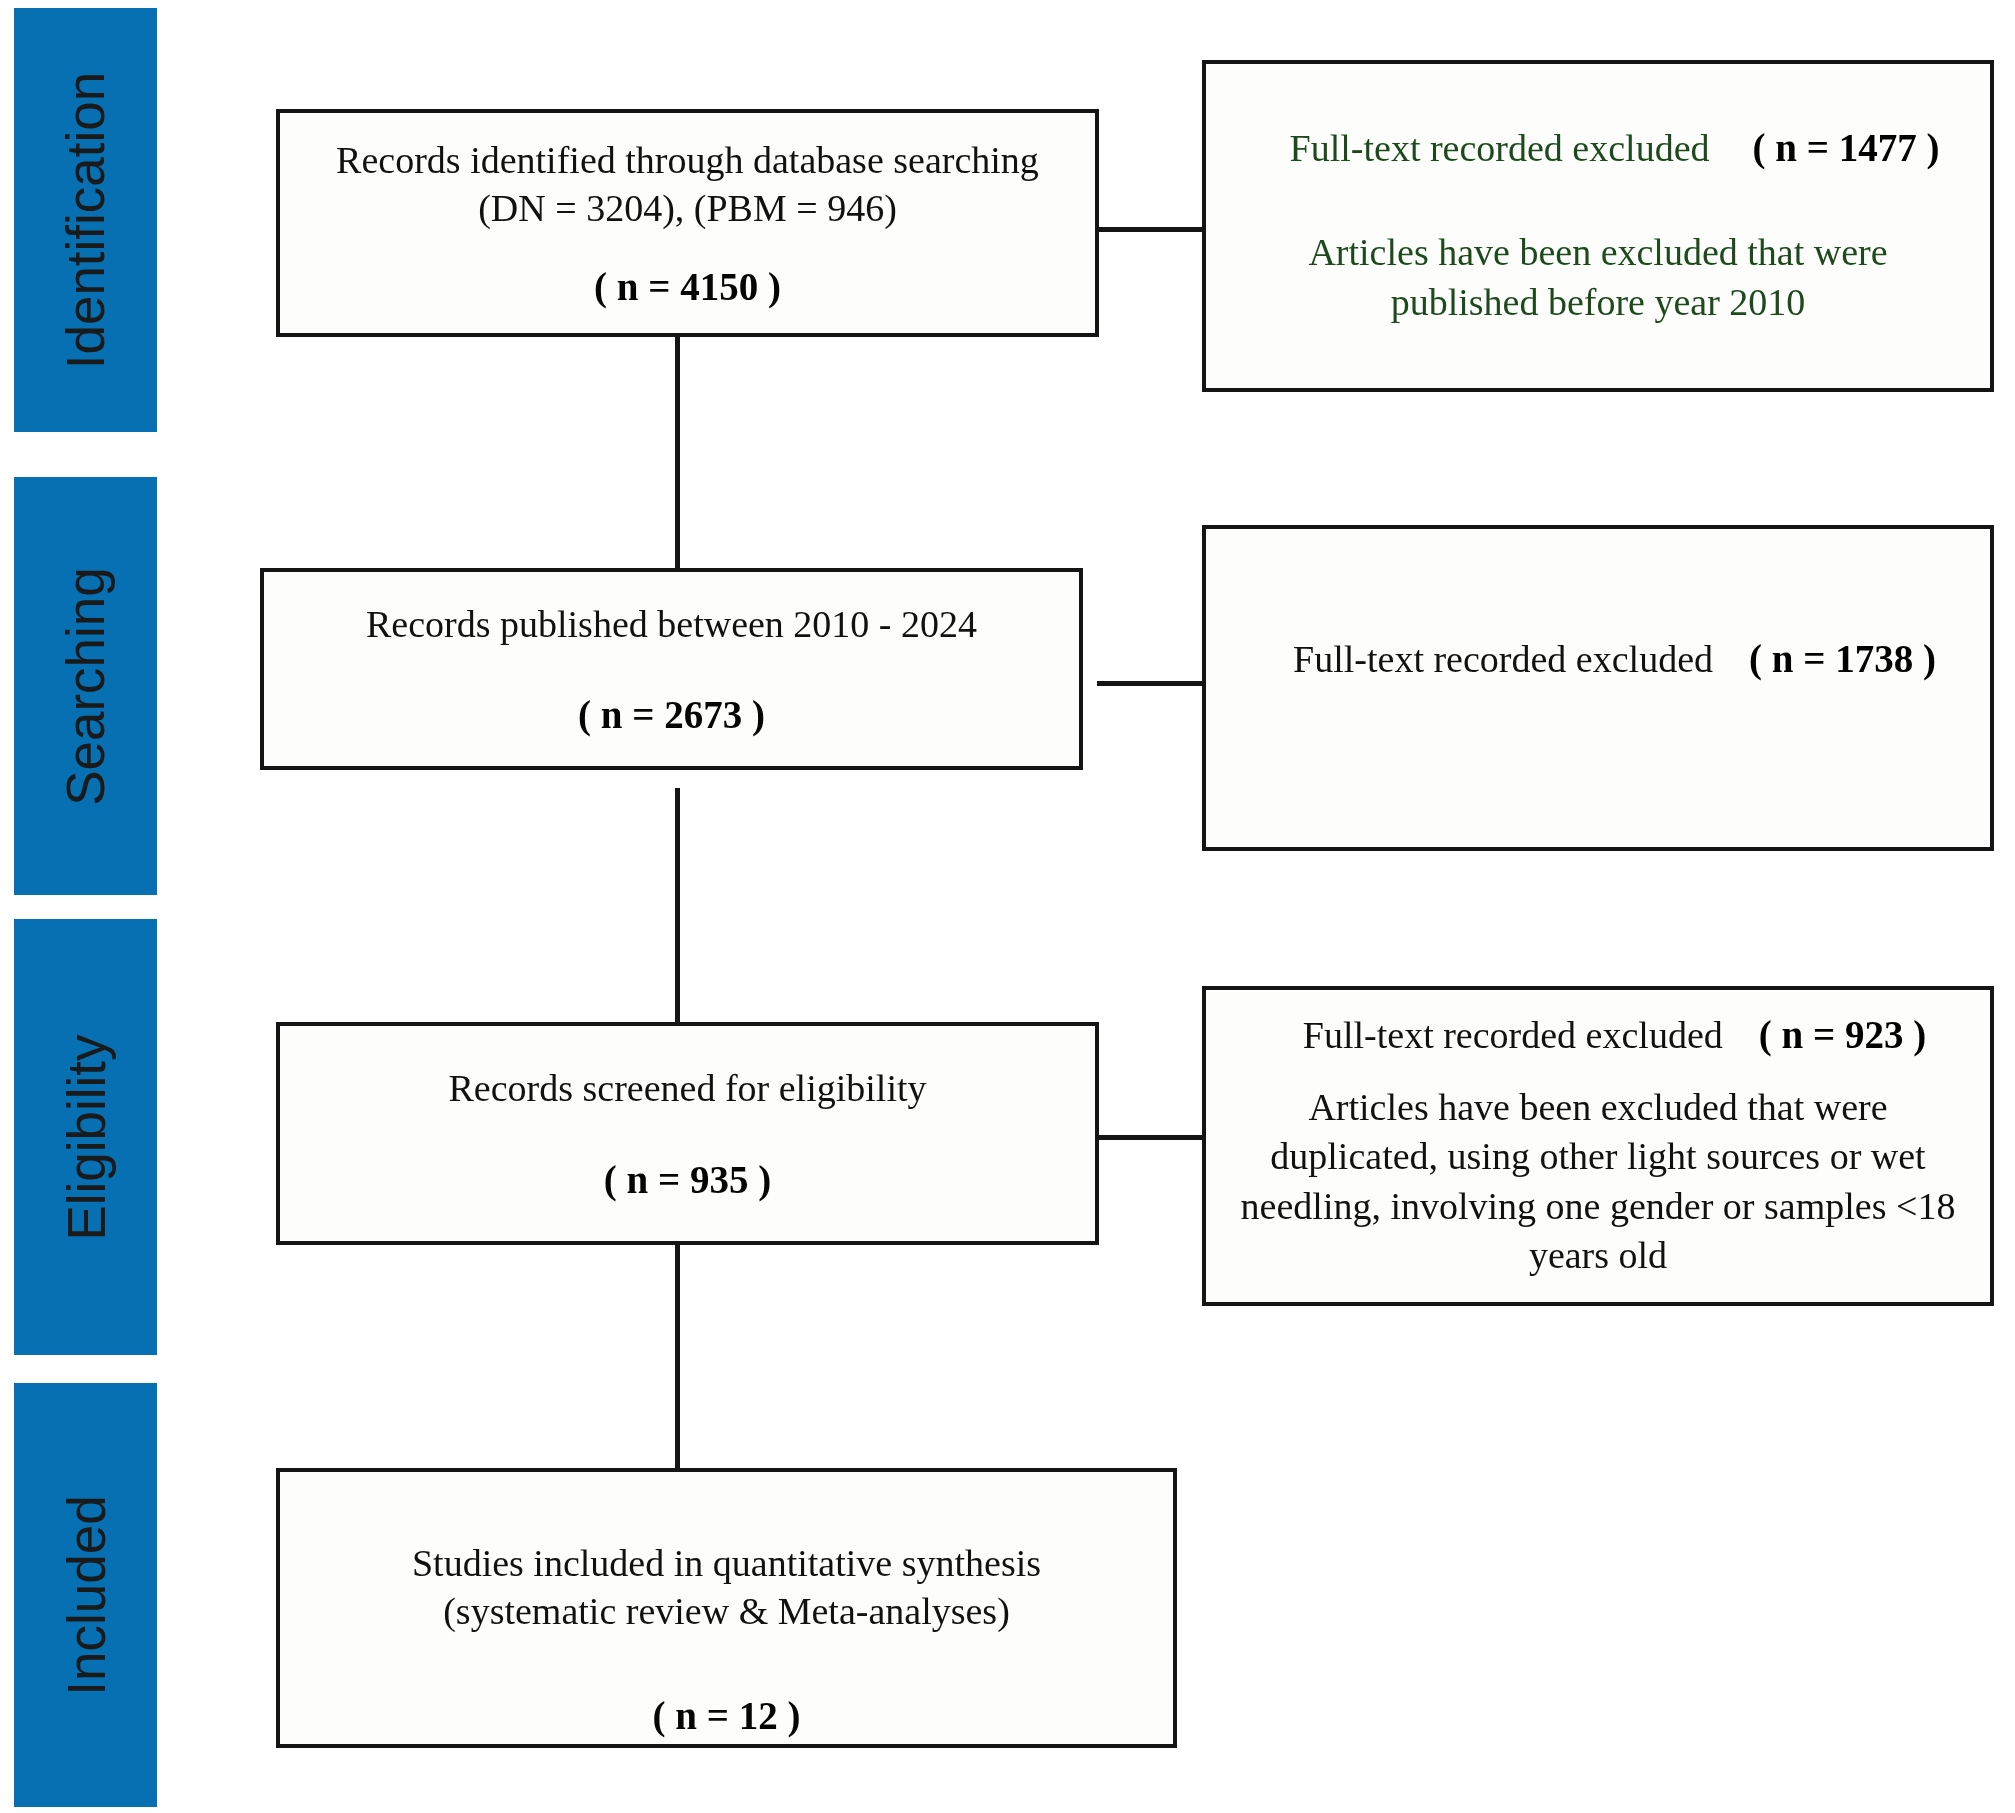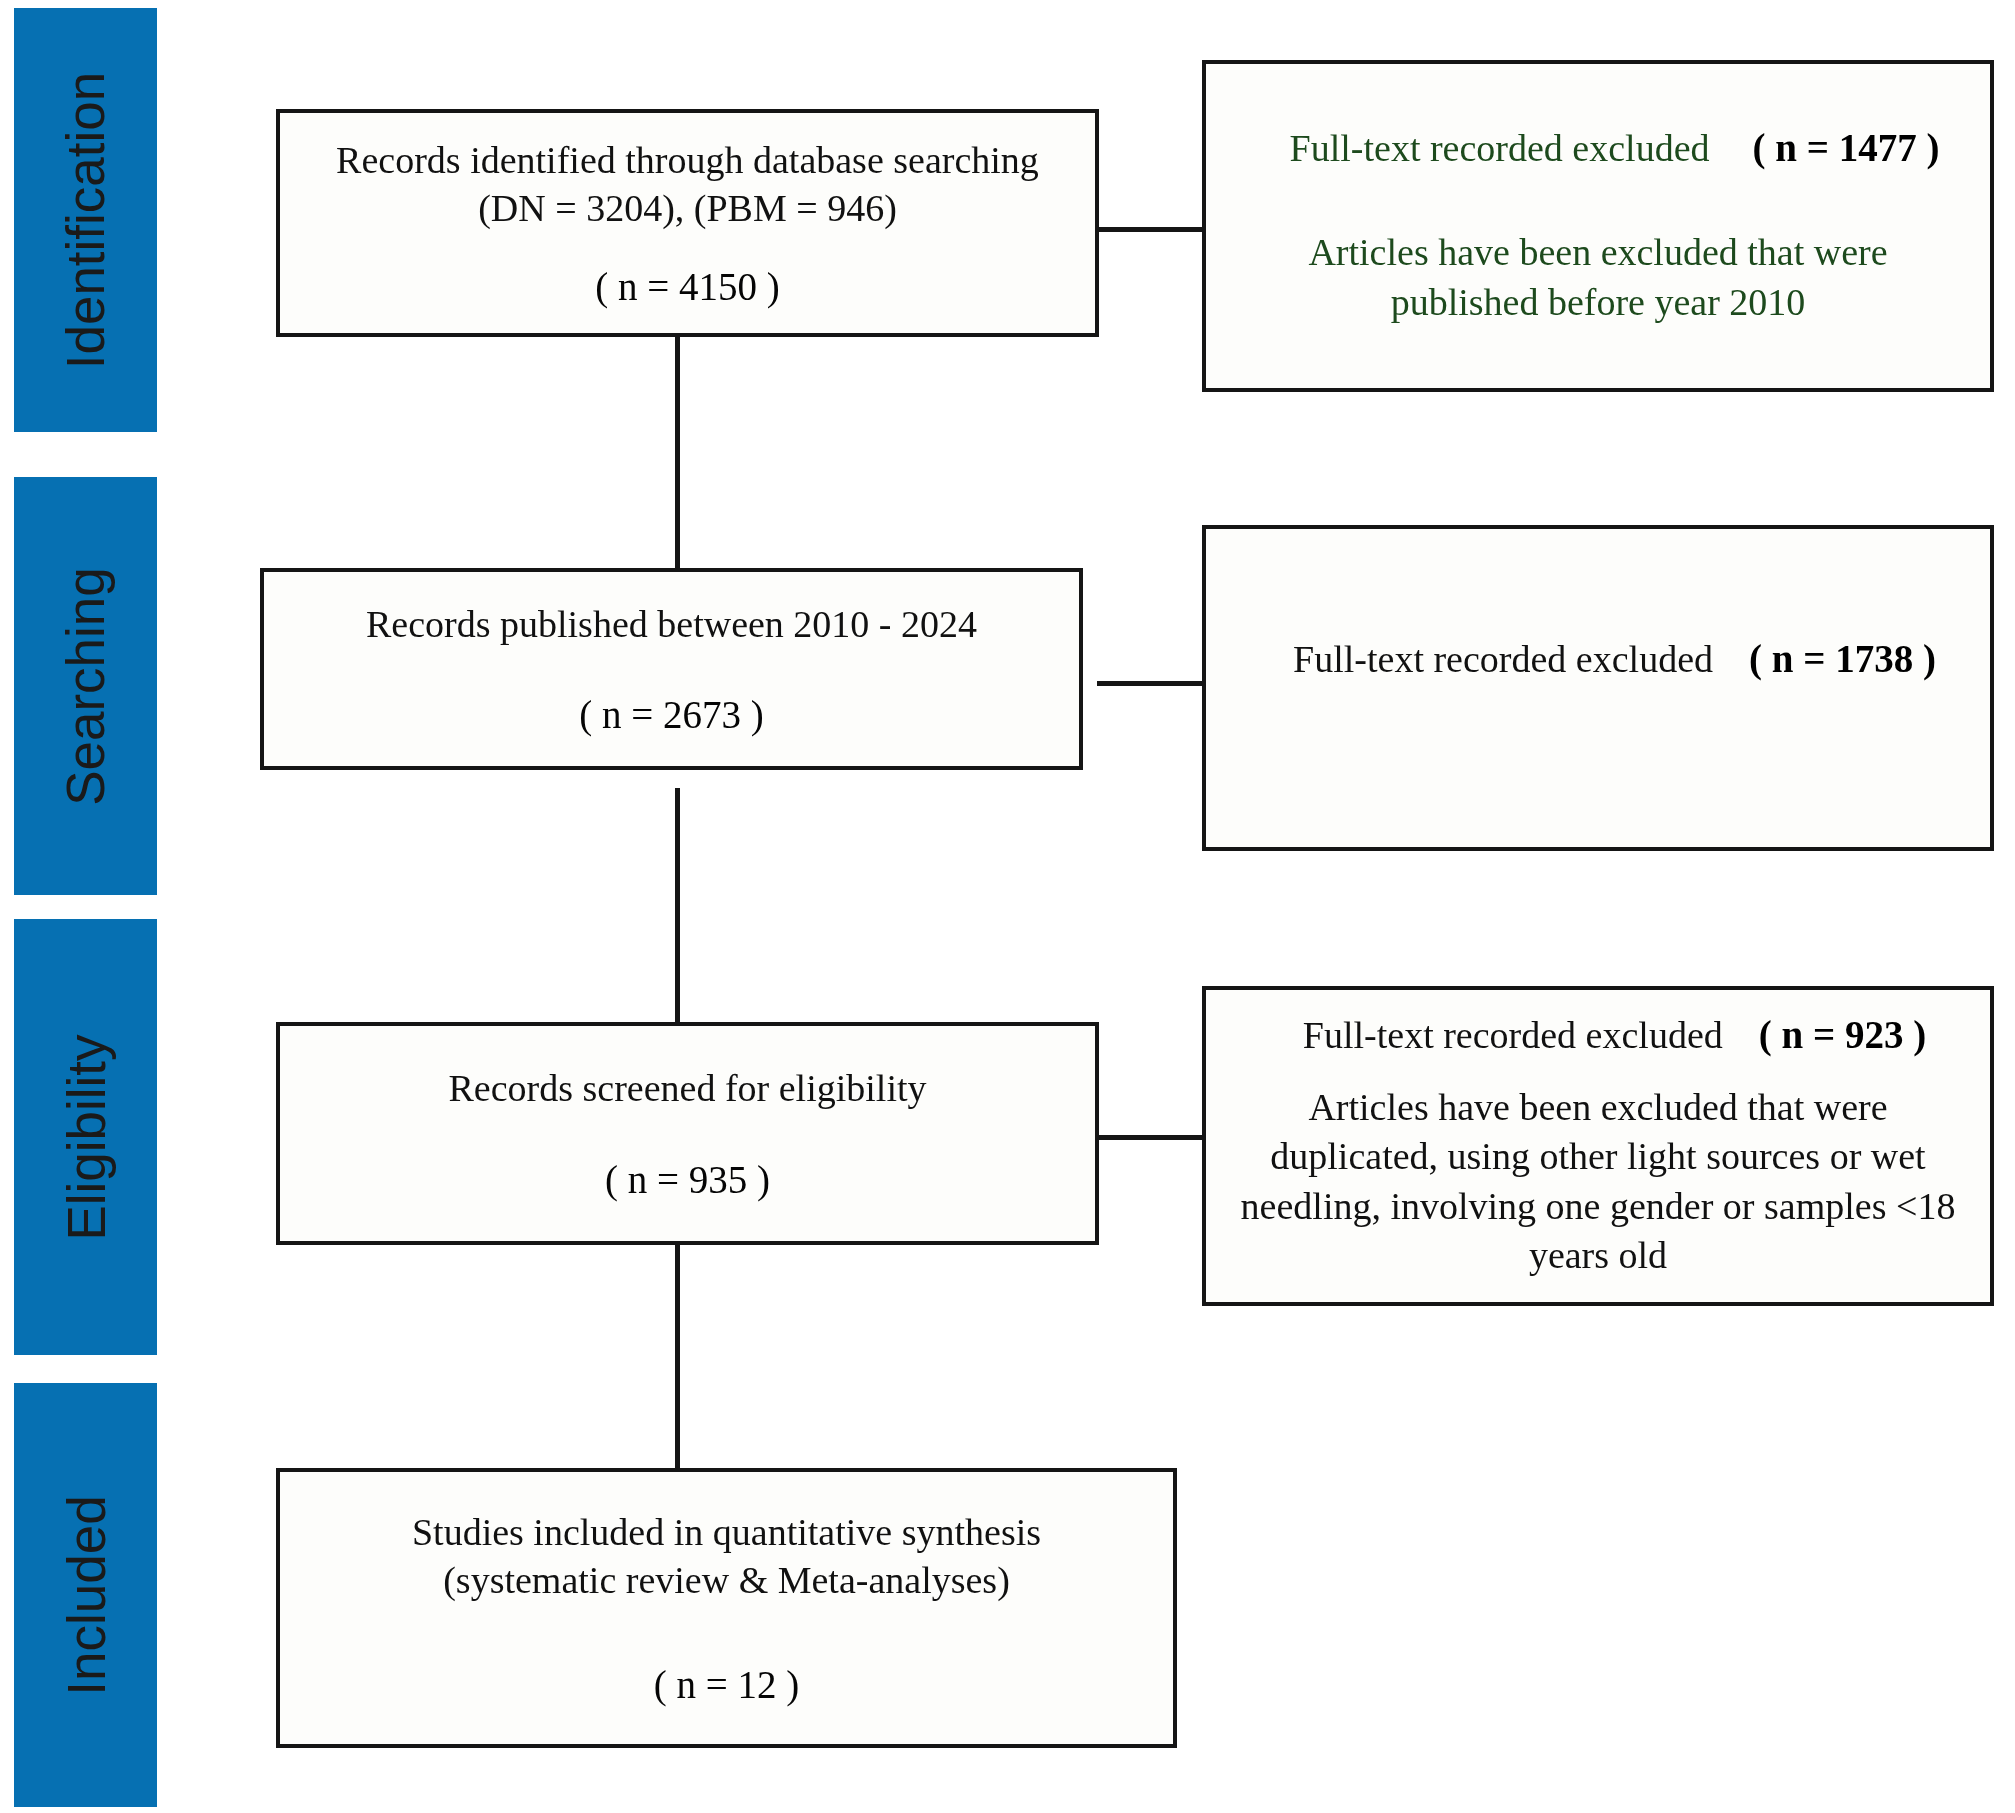--- a/index.html
+++ b/index.html
@@ -52,21 +52,21 @@
     box-sizing: border-box;
   }
   .flow-box .line {
     font-size: 38px;
     line-height: 1.26;
     color: #111111;
     white-space: nowrap;
   }
   .flow-box .count {
     font-size: 39px;
-    font-weight: normal;
+    font-weight: bold;
     color: #050505;
     white-space: nowrap;
   }
   .gap-sm { height: 31px; }
   .gap-md { height: 44px; }
   .gap-lg { height: 57px; }
 
   
   .excl-head {
     display: flex;
@@ -149,21 +149,21 @@
     <div class="gap-md"></div>
     <div class="count">( n = 2673 )</div>
   </div>
 
   <div class="flow-box" style="left:276px; top:1022px; width:823px; height:223px;">
     <div class="line">Records screened  for eligibility</div>
     <div class="gap-md"></div>
     <div class="count">( n = 935 )</div>
   </div>
 
-  <div class="flow-box" style="left:276px; top:1468px; width:901px; height:280px;">
+  <div class="flow-box" style="left:276px; top:1468px; width:901px; height:280px;justify-content:flex-end;">
     <div class="line">Studies included in quantitative synthesis</div>
     <div class="line">(systematic review &amp; Meta-analyses)</div>
     <div class="gap-lg"></div>
     <div class="count">( n = 12 )</div>
   </div>
 
   <div class="flow-box" style="left:1202px; top:60px; width:792px; height:332px; padding:27.4px 20px;">
     <div class="excl-head">
       <span class="excl-title green">Full-text recorded excluded</span>
       <span class="excl-count">( n = 1477 )</span>

